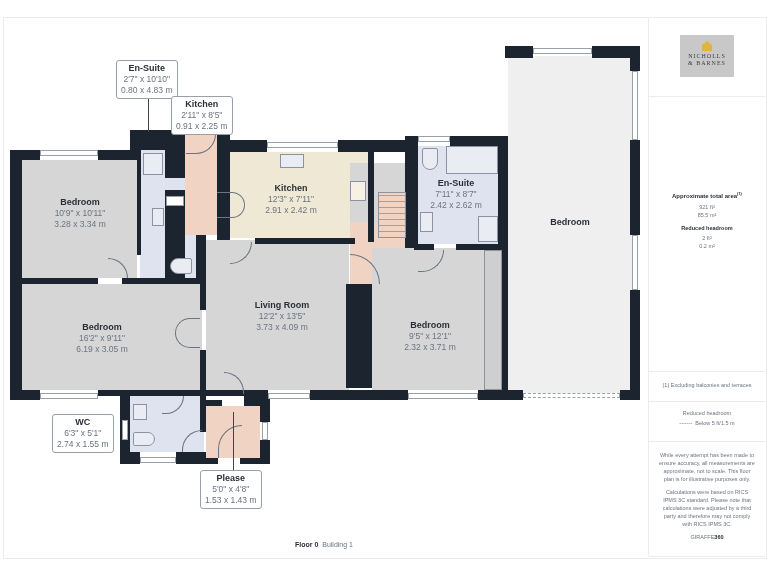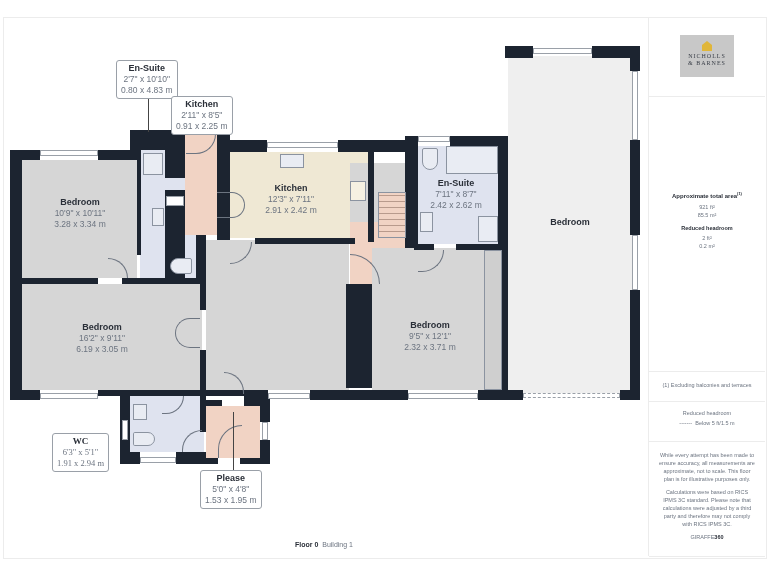--- a/index.html
+++ b/index.html
@@ -150,50 +150,55 @@
   <div class="rlabel" style="left:291px;top:183px;">
     <div class="n">Kitchen</div>
     <div>12'3" x 7'11"</div>
     <div>2.91 x 2.42 m</div>
   </div>
   <div class="rlabel" style="left:456px;top:178px;">
     <div class="n">En-Suite</div>
     <div>7'11" x 8'7"</div>
     <div>2.42 x 2.62 m</div>
   </div>
+  <div class="rlabel" style="left:282px;top:300px;">
+    <div class="n">Living Room</div>
+    <div>12'2" x 13'5"</div>
+    <div>3.73 x 4.09 m</div>
+  </div>
   <div class="rlabel" style="left:430px;top:320px;">
     <div class="n">Bedroom</div>
     <div>9'5" x 12'1"</div>
     <div>2.32 x 3.71 m</div>
   </div>
   <div class="rlabel" style="left:570px;top:217px;">
     <div class="n">Bedroom</div>
   </div>
 
   <div class="leader" style="left:148px;top:96px;height:36px;"></div>
   <div class="callout" style="left:116px;top:60px;">
     <div class="n">En-Suite</div>
     <div>2'7" x 10'10"</div>
     <div>0.80 x 4.83 m</div>
   </div>
   <div class="callout" style="left:171px;top:96px;">
     <div class="n">Kitchen</div>
     <div>2'11" x 8'5"</div>
     <div>0.91 x 2.25 m</div>
   </div>
-  <div class="callout" style="left:52px;top:433px;font-family:Liberation Serif, serif;">
+  <div class="callout" style="left:52px;top:414px;">
     <div class="n">WC</div>
     <div>6'3" x 5'1"</div>
-    <div>1.91 x 2.94 m</div>
+    <div>2.74 x 1.55 m</div>
   </div>
   <div class="leader" style="left:233px;top:412px;height:58px;"></div>
   <div class="callout" style="left:200px;top:470px;">
     <div class="n">Please</div>
     <div>5'0" x 4'8"</div>
-    <div>1.53 x 1.95 m</div>
+    <div>1.53 x 1.43 m</div>
   </div>
 
   <div class="footer">
     <b>Floor 0</b>&nbsp;
     <span>Building 1</span>
   </div>
 </div>
 
 <div class="side">
   <div class="sect" style="top:0;height:78px;">

